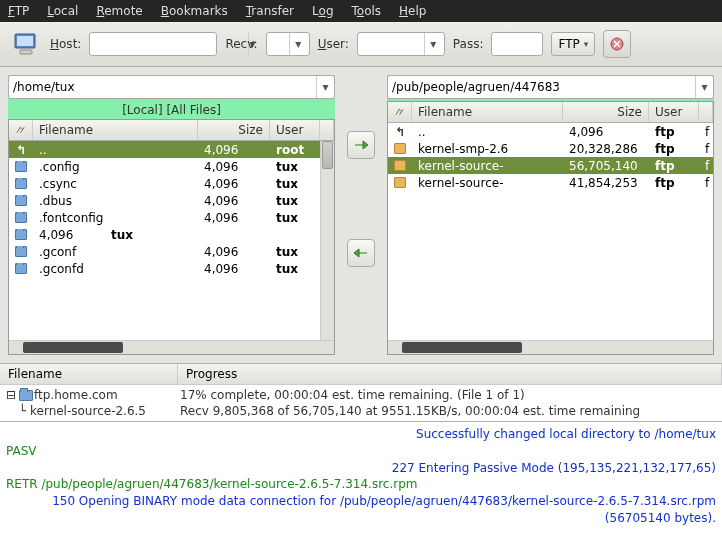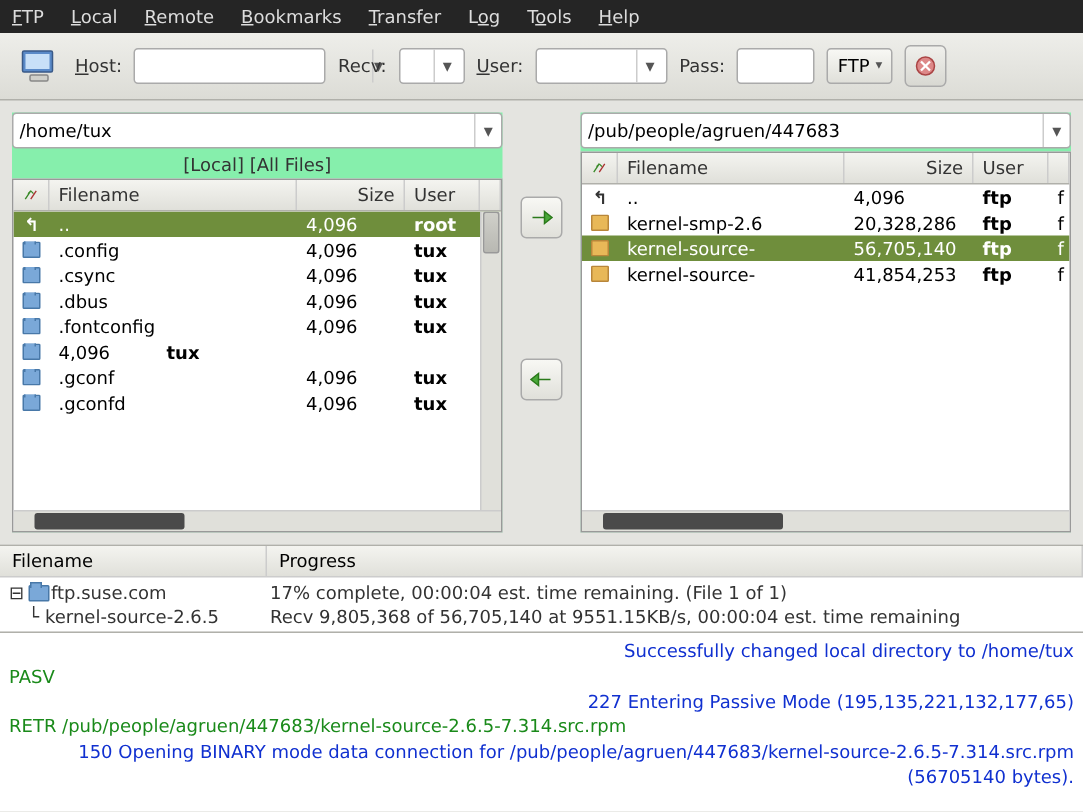--- a/index.html
+++ b/index.html
@@ -300,21 +300,21 @@
   <div class="thead">
     <div class="tc tc-file">Filename</div>
     <div class="tc tc-prog">Progress</div>
   </div>
   <div class="tbody">
     <div class="trow">
       <span style="width:12px;display:inline-block">⊟</span>
       <span style="width:16px;display:inline-flex;justify-content:center">
           <span class="folder-ic"></span>
         </span>
-      <span style="width:146px;display:inline-block">ftp.suse.com</span>
+      <span style="width:146px;display:inline-block">ftp.home.com</span>
       <span>17% complete, 00:00:04 est. time remaining. (File 1 of 1)</span>
     </div>
     <div class="trow">
       <span style="width:24px;display:inline-block;text-align:right;padding-right:4px">└</span>
       <span style="width:150px;display:inline-block">kernel-source-2.6.5</span>
       <span>Recv 9,805,368 of 56,705,140 at 9551.15KB/s, 00:00:04 est. time remaining</span>
     </div>
   </div>
 </div>
 

